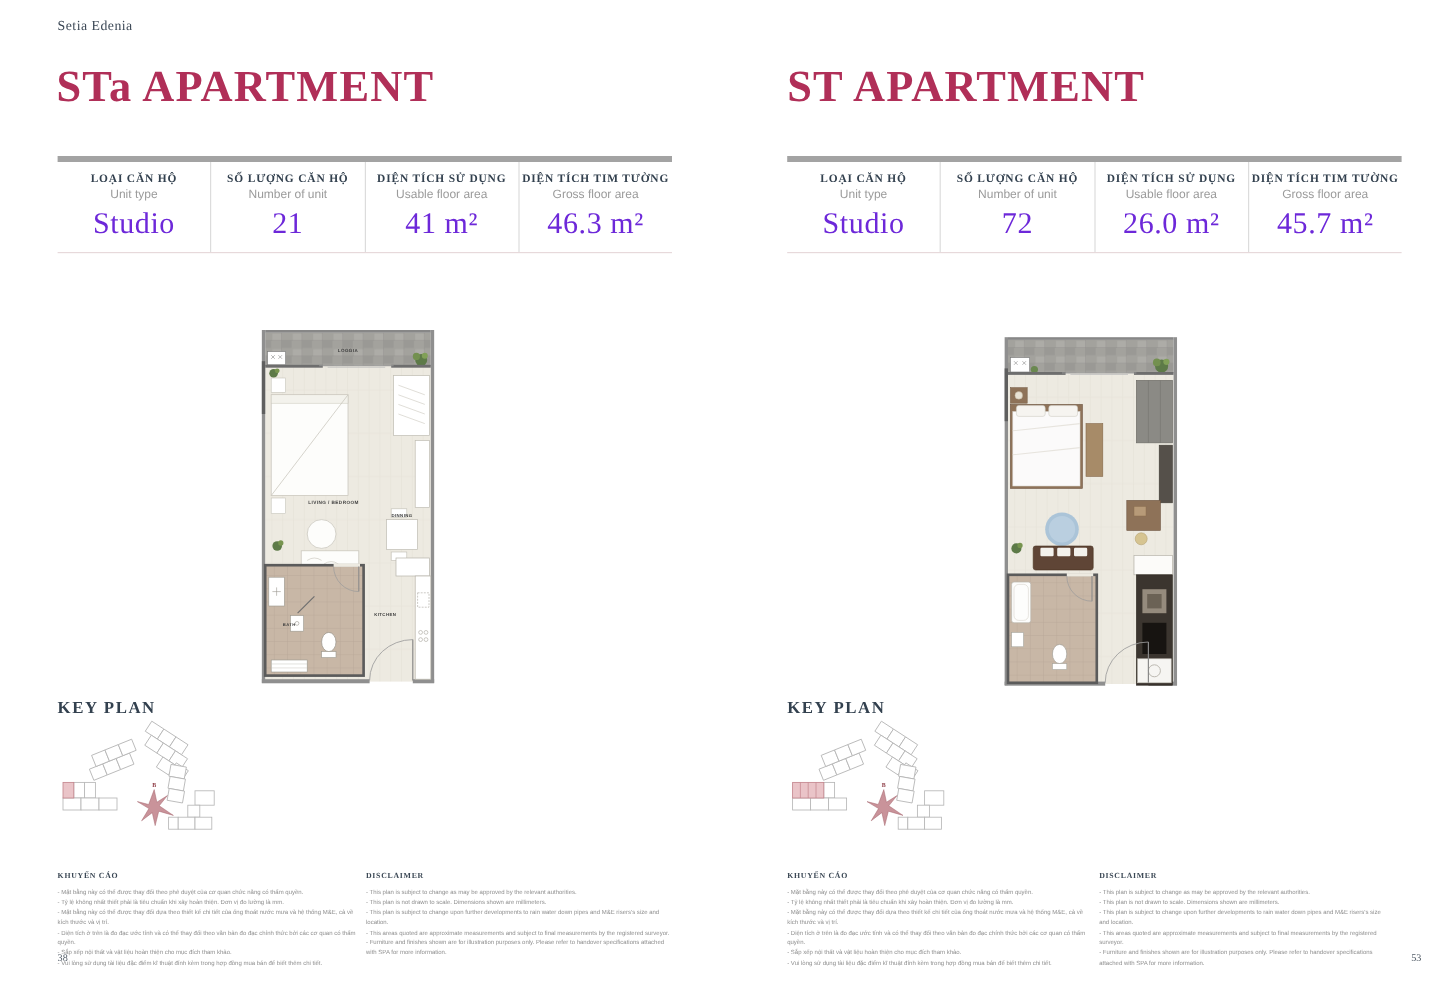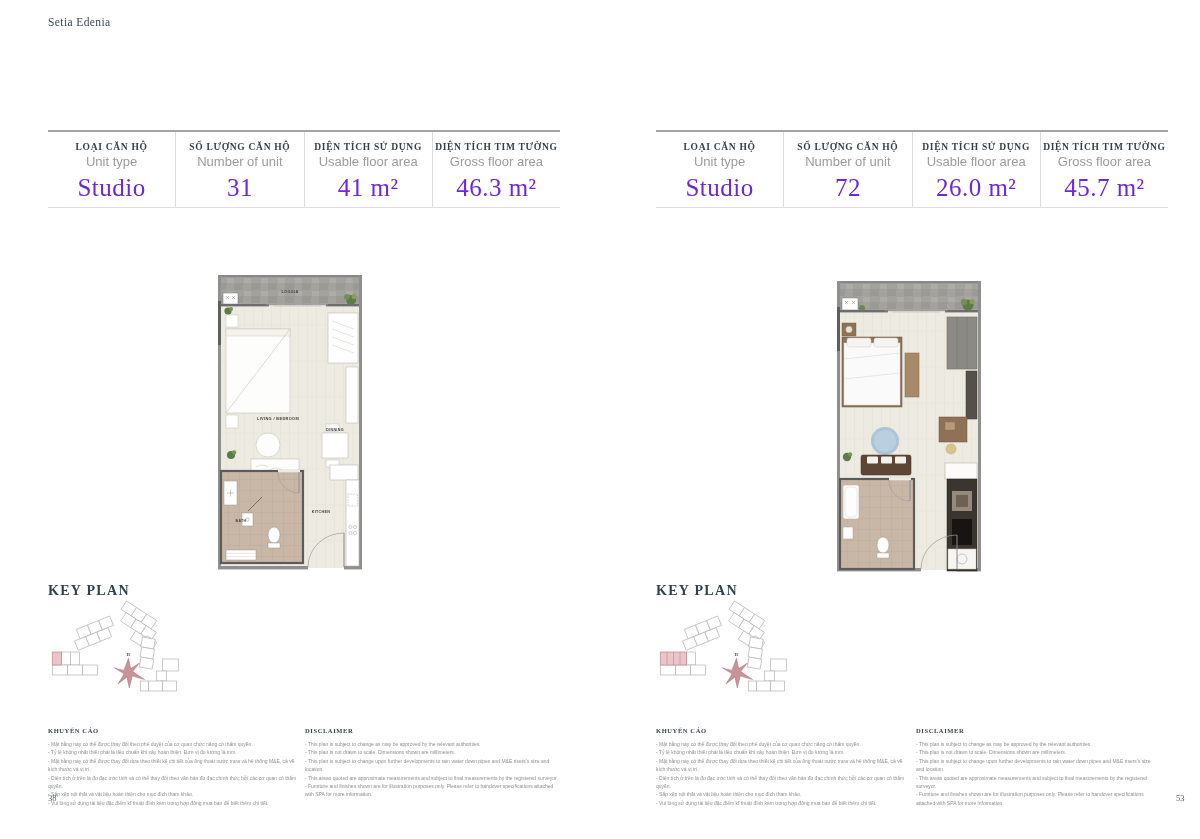--- a/index.html
+++ b/index.html
@@ -3,27 +3,27 @@
 <meta charset="utf-8">
 <style>
   html,body{margin:0;padding:0;background:#ffffff;}
   body{width:1200px;height:839px;overflow:hidden;font-family:"Liberation Serif",serif;-webkit-font-smoothing:antialiased;}
   .sheet{position:relative;width:1200px;height:833px;background:#ffffff;display:flex;}
   .page{position:relative;width:600px;height:839px;}
   .brand{position:absolute;left:48px;top:16px;font-size:11.5px;color:#3c4856;letter-spacing:.4px;}
   .title{position:absolute;top:54px;margin:0;font-size:37px;line-height:1;font-weight:bold;color:#b02f58;letter-spacing:1px;}
   .page-left .title{left:47px;}
   .page-right .title{left:56px;}
-  .spec-table{position:absolute;top:130px;width:512px;height:75px;display:flex;border-top:2px solid #a3a3a3;border-bottom:1px solid #e7d9db;}
+  .spec-table{position:absolute;top:130px;width:512px;height:75px;display:flex;border-top:5px solid #a3a3a3;border-bottom:1px solid #e7d9db;}
   .page-left .spec-table{left:48px;}
   .page-right .spec-table{left:56px;}
   .spec-cell{flex:1;text-align:center;padding-top:10px;border-left:1px solid #dcdcdc;}
   .spec-cell:first-child{border-left:none;}
   .spec-vi{font-size:9.5px;font-weight:bold;color:#33414f;letter-spacing:.7px;}
-  .spec-en{font-size:13px;color:#9b9b9b;font-family:"Liberation Sans",sans-serif;margin-top:2px;}
+  .spec-en{font-size:10px;color:#9b9b9b;font-family:"Liberation Sans",sans-serif;margin-top:2px;}
   .spec-value{font-size:25px;color:#6d28d9;margin-top:5px;letter-spacing:.5px;}
   .planwrap{position:absolute;}
   .page-left .planwrap{left:218px;top:271px;}
   .page-right .planwrap{left:237px;top:277px;}
   .keyplan-title{position:absolute;top:583px;margin:0;font-size:14px;font-weight:bold;color:#33414f;letter-spacing:1.3px;}
   .page-left .keyplan-title{left:48px;}
   .page-right .keyplan-title{left:56px;}
   .keyplanwrap{position:absolute;top:597px;}
   .page-left .keyplanwrap{left:42px;}
   .page-right .keyplanwrap{left:50px;}
@@ -63,31 +63,32 @@
       <line x1="0" y1="11" x2="11" y2="11" stroke="#b7a594" stroke-width="0.6"></line>
       <line x1="11" y1="0" x2="11" y2="11" stroke="#b7a594" stroke-width="0.6"></line>
     </pattern>
   </defs>
 </svg>
 
 <div class="sheet">
 
   <section class="page page-left">
     <div class="brand">Setia Edenia</div>
+    <h1 class="title">STa APARTMENT</h1>
 
     <div class="spec-table">
       <div class="spec-cell">
         <div class="spec-vi">LOẠI CĂN HỘ</div>
         <div class="spec-en">Unit type</div>
         <div class="spec-value">Studio</div>
       </div>
       <div class="spec-cell">
         <div class="spec-vi">SỐ LƯỢNG CĂN HỘ</div>
         <div class="spec-en">Number of unit</div>
-        <div class="spec-value">31</div>
+        <div class="spec-value">21</div>
       </div>
       <div class="spec-cell">
         <div class="spec-vi">DIỆN TÍCH SỬ DỤNG</div>
         <div class="spec-en">Usable floor area</div>
         <div class="spec-value">41 m²</div>
       </div>
       <div class="spec-cell">
         <div class="spec-vi">DIỆN TÍCH TIM TƯỜNG</div>
         <div class="spec-en">Gross floor area</div>
         <div class="spec-value">46.3 m²</div>
@@ -252,20 +253,21 @@
       <div class="lines">- This plan is subject to change as may be approved by the relevant authorities.
 - This plan is not drawn to scale. Dimensions shown are millimeters.
 - This plan is subject to change upon further developments to rain water down pipes and M&amp;E risers's size and location.
 - This areas quoted are approximate measurements and subject to final measurements by the registered surveyor.
 - Furniture and finishes shown are for illustration purposes only. Please refer to handover specifications attached with SPA for more information.</div>
     </div>
     <div class="page-num">38</div>
   </section>
 
   <section class="page page-right">
+    <h1 class="title">ST APARTMENT</h1>
 
     <div class="spec-table">
       <div class="spec-cell">
         <div class="spec-vi">LOẠI CĂN HỘ</div>
         <div class="spec-en">Unit type</div>
         <div class="spec-value">Studio</div>
       </div>
       <div class="spec-cell">
         <div class="spec-vi">SỐ LƯỢNG CĂN HỘ</div>
         <div class="spec-en">Number of unit</div>

